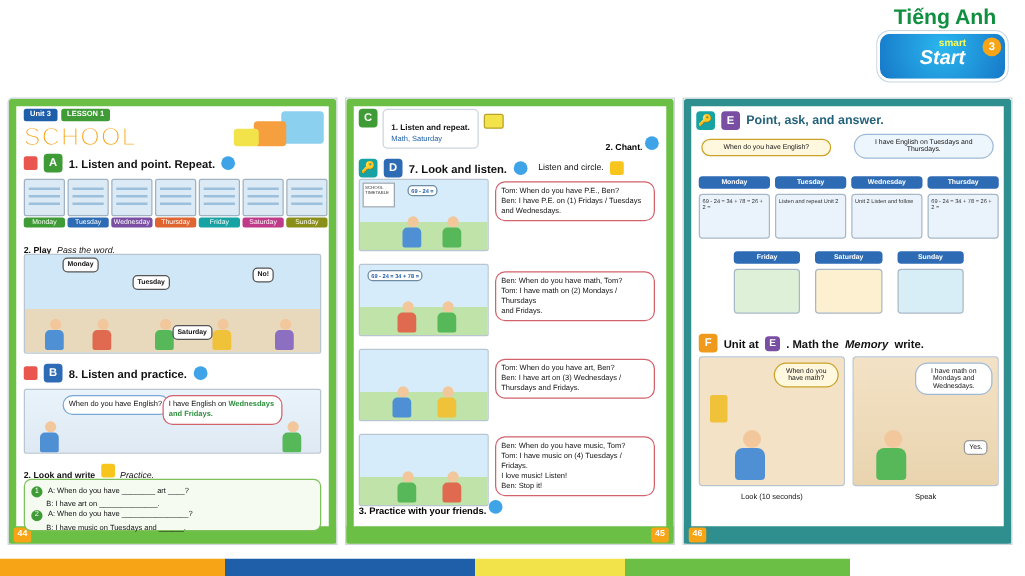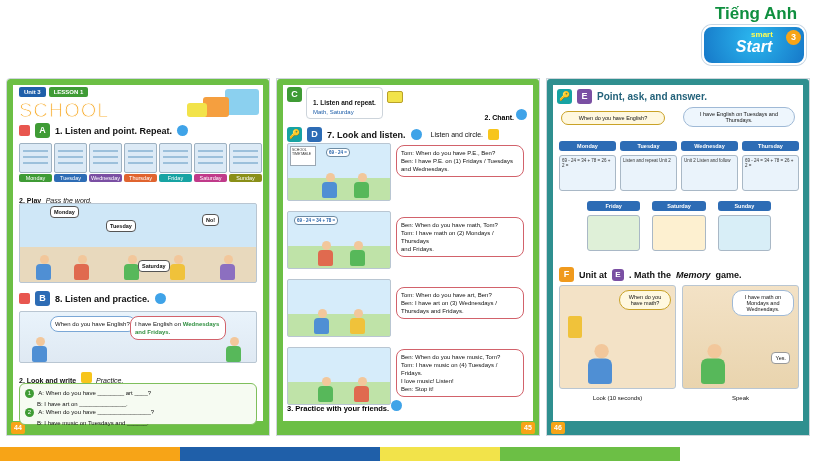--- a/index.html
+++ b/index.html
@@ -531,21 +531,21 @@
         <div class="card-book" style="flex:1; background:#fdf0d0"></div>
         <div class="card-book" style="flex:1; background:#d8eef7"></div>
       </div>
 
       <div class="sec-head" style="left:12px; top:188px;">
         <span class="letter-badge lb-orange">F</span>
         <span class="sec-title">Unit at</span>
         <span class="letter-badge lb-purple" style="width:12px;height:12px;line-height:12px;font-size:8px">E</span>
         <span class="sec-title">. Math the</span>
         <span class="sec-title" style="font-style:italic">Memory</span>
-        <span class="sec-title">game.</span>
+        <span class="sec-title">write.</span>
       </div>
 
       <div style="position:absolute; left:12px; top:206px; width:240px; display:flex; gap:6px;">
         <div class="memory-photo" style="flex:1; height:104px;">
           <div class="qbubble" style="right:4px; top:4px; width:52px; position:absolute;">When do you have math?</div>
           <div class="kid b1" style="left:28px; bottom:4px; transform:scale(1.6); transform-origin:bottom left;">
               <div class="head"></div>
               <div class="body"></div>
             </div>
           <div style="position:absolute; left:8px; top:30px; width:14px; height:22px; background:#f0c23a; border-radius:2px;"></div>

